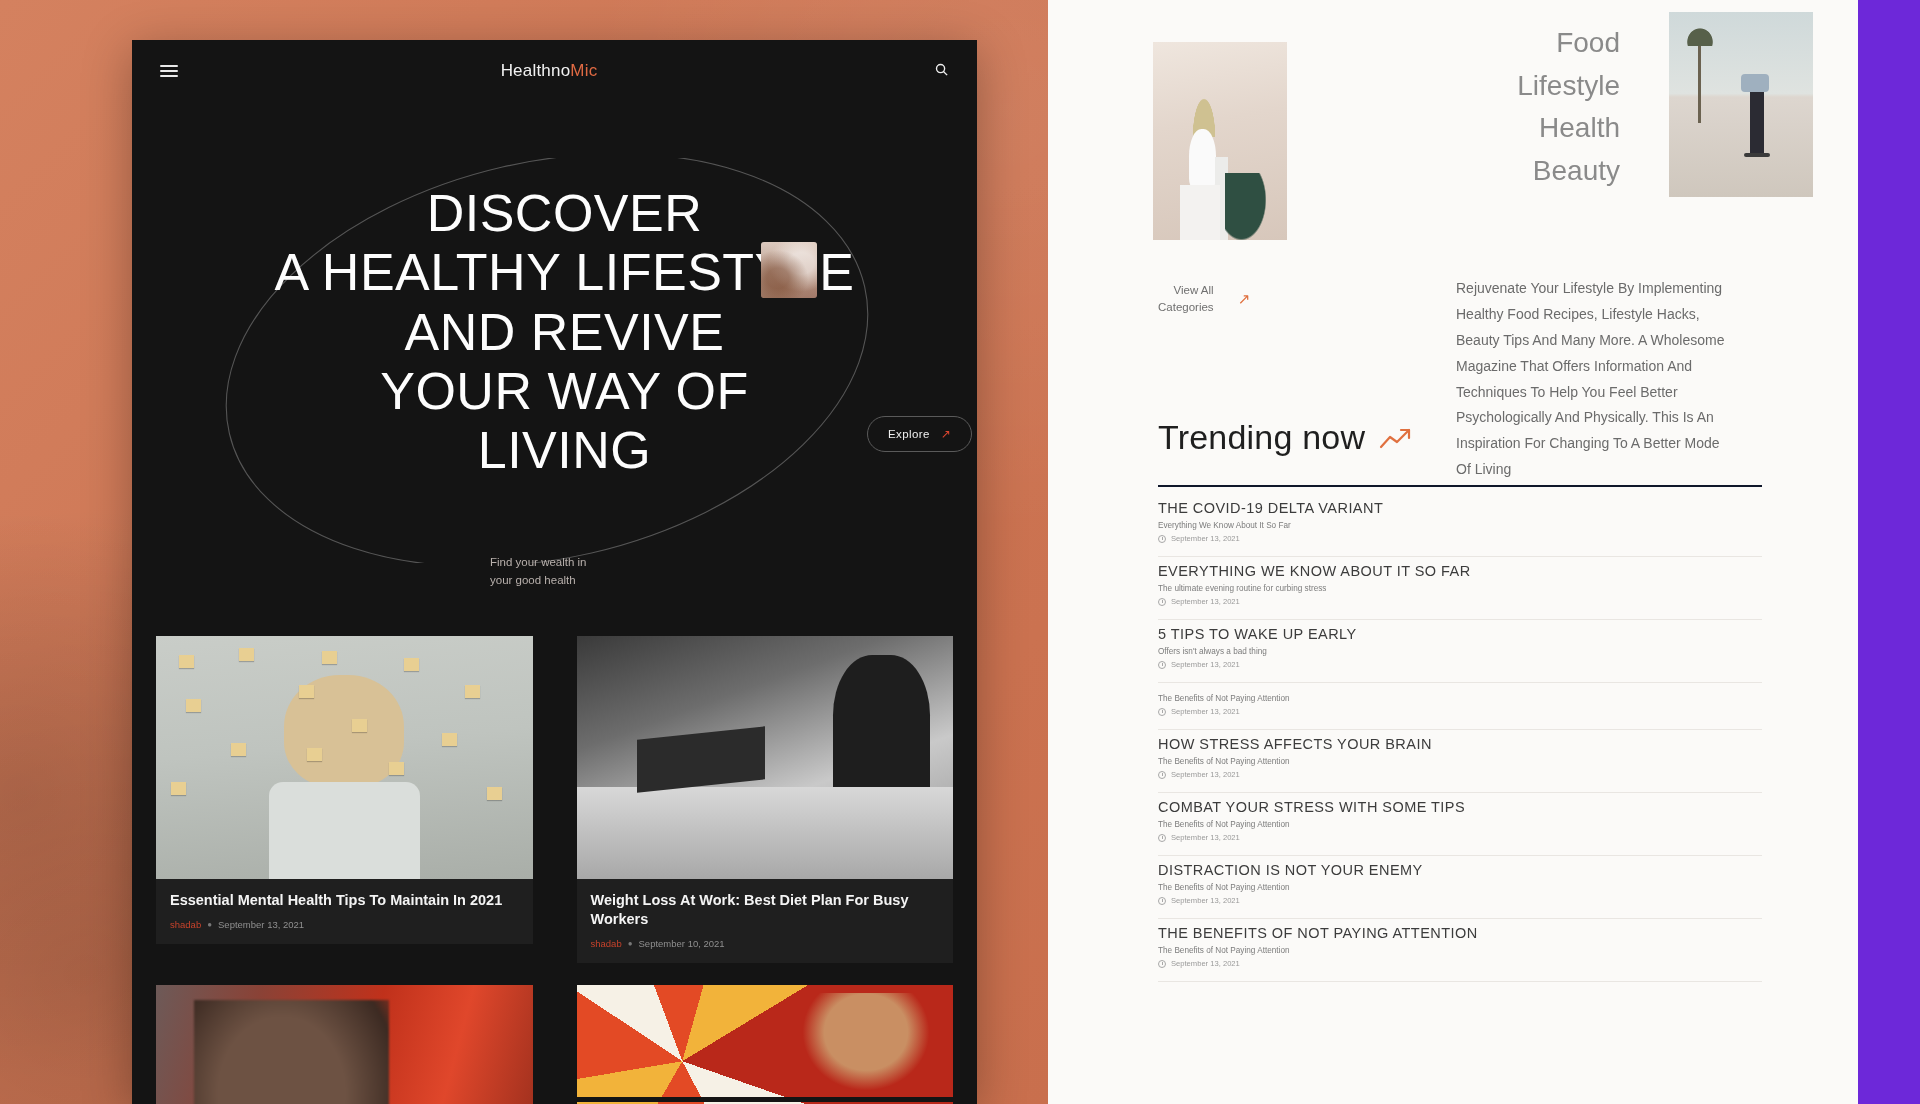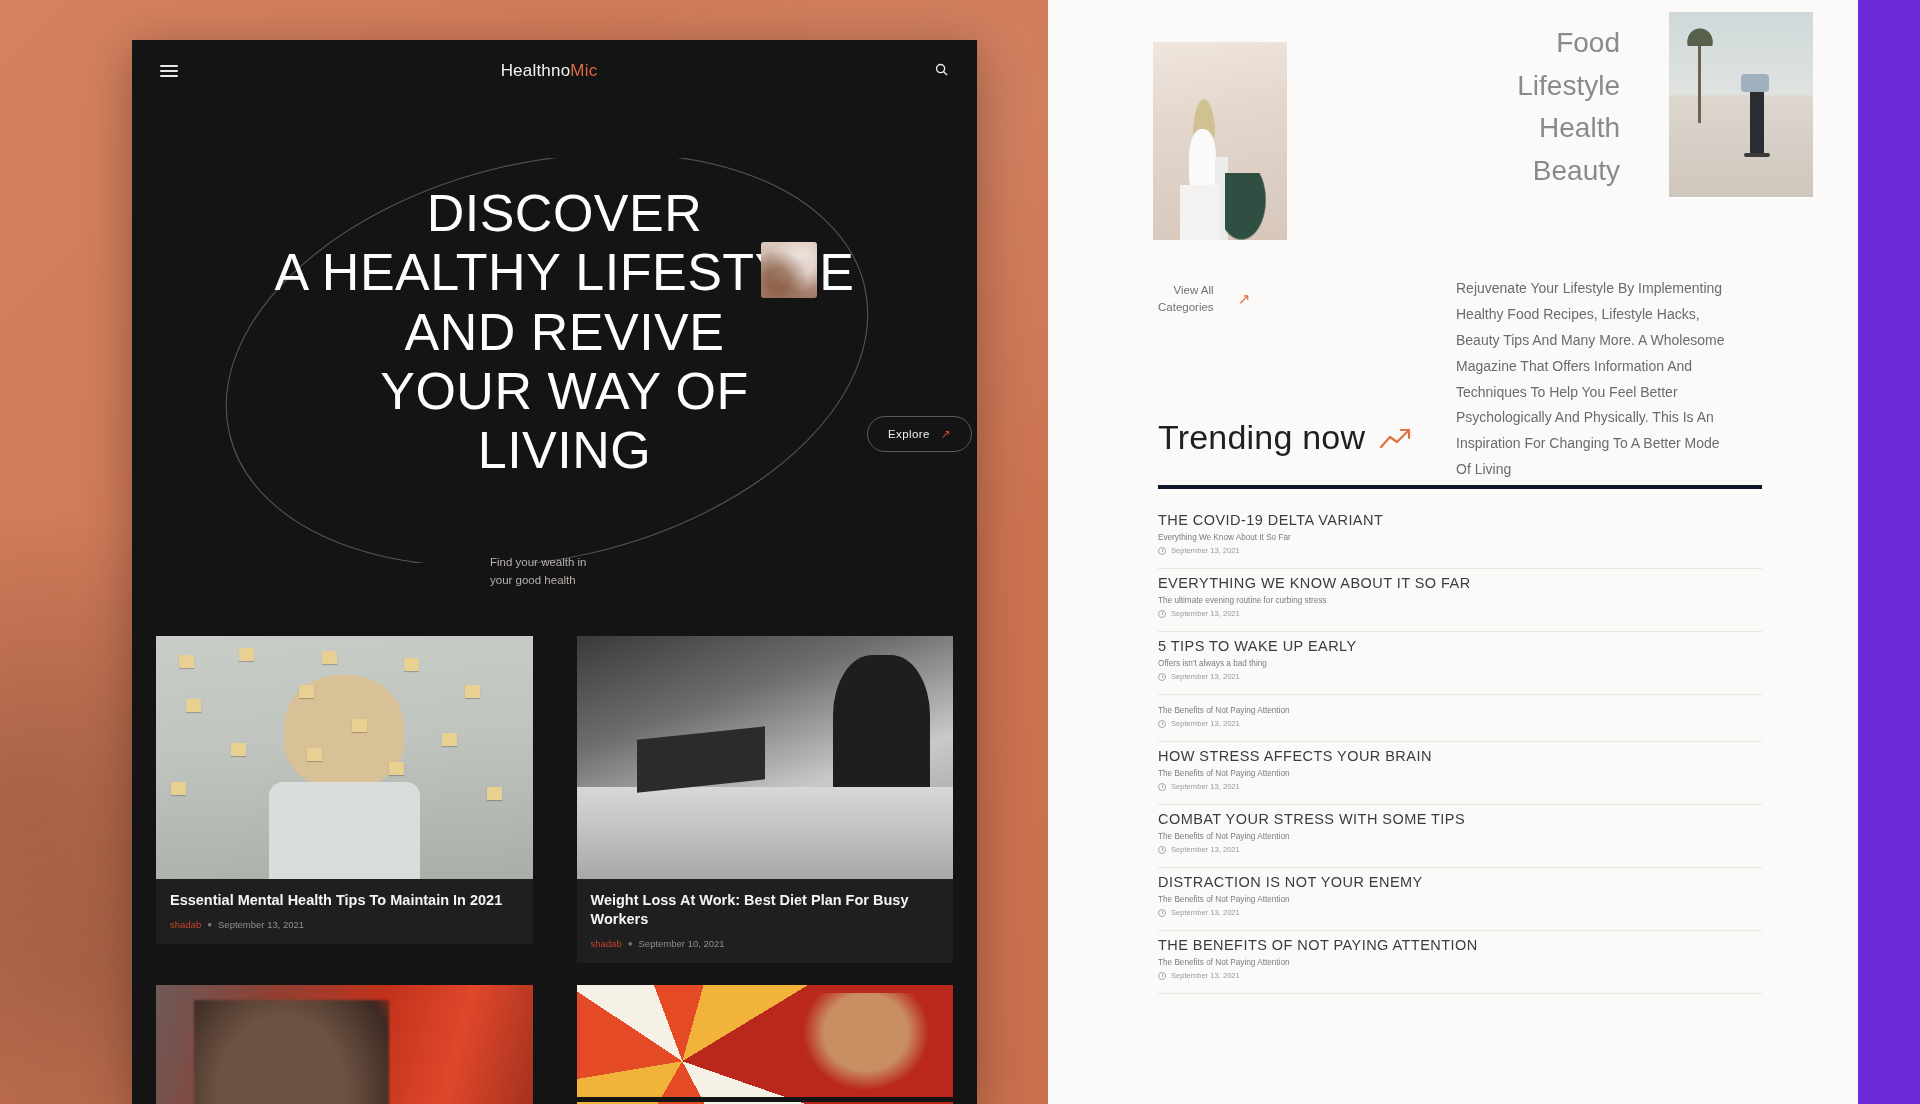--- a/index.html
+++ b/index.html
@@ -329,21 +329,21 @@
     margin-bottom: 28px;
   }
   .trending-head h2 {
     font-size: 34px; font-weight: 400; color: #1f1f1f; letter-spacing: .2px;
   }
   .trend-item {
     border-bottom: 1px solid #e9e6e2;
     padding: 6px 0 13px;
     cursor: pointer;
   }
-  .trend-item:first-of-type { border-top: 4px solid #0f172a; padding-top: 23px; }
+  .trend-item:first-of-type { border-top: 2px solid #0f172a; padding-top: 13px; }
   .trend-title {
     font-size: 14.5px;
     color: #3c3c3c;
     letter-spacing: .45px;
     text-transform: uppercase;
     font-weight: 400;
   }
   .trend-sub {
     font-size: 8.2px; color: #7c7c7c; margin-top: 5px;
   }

